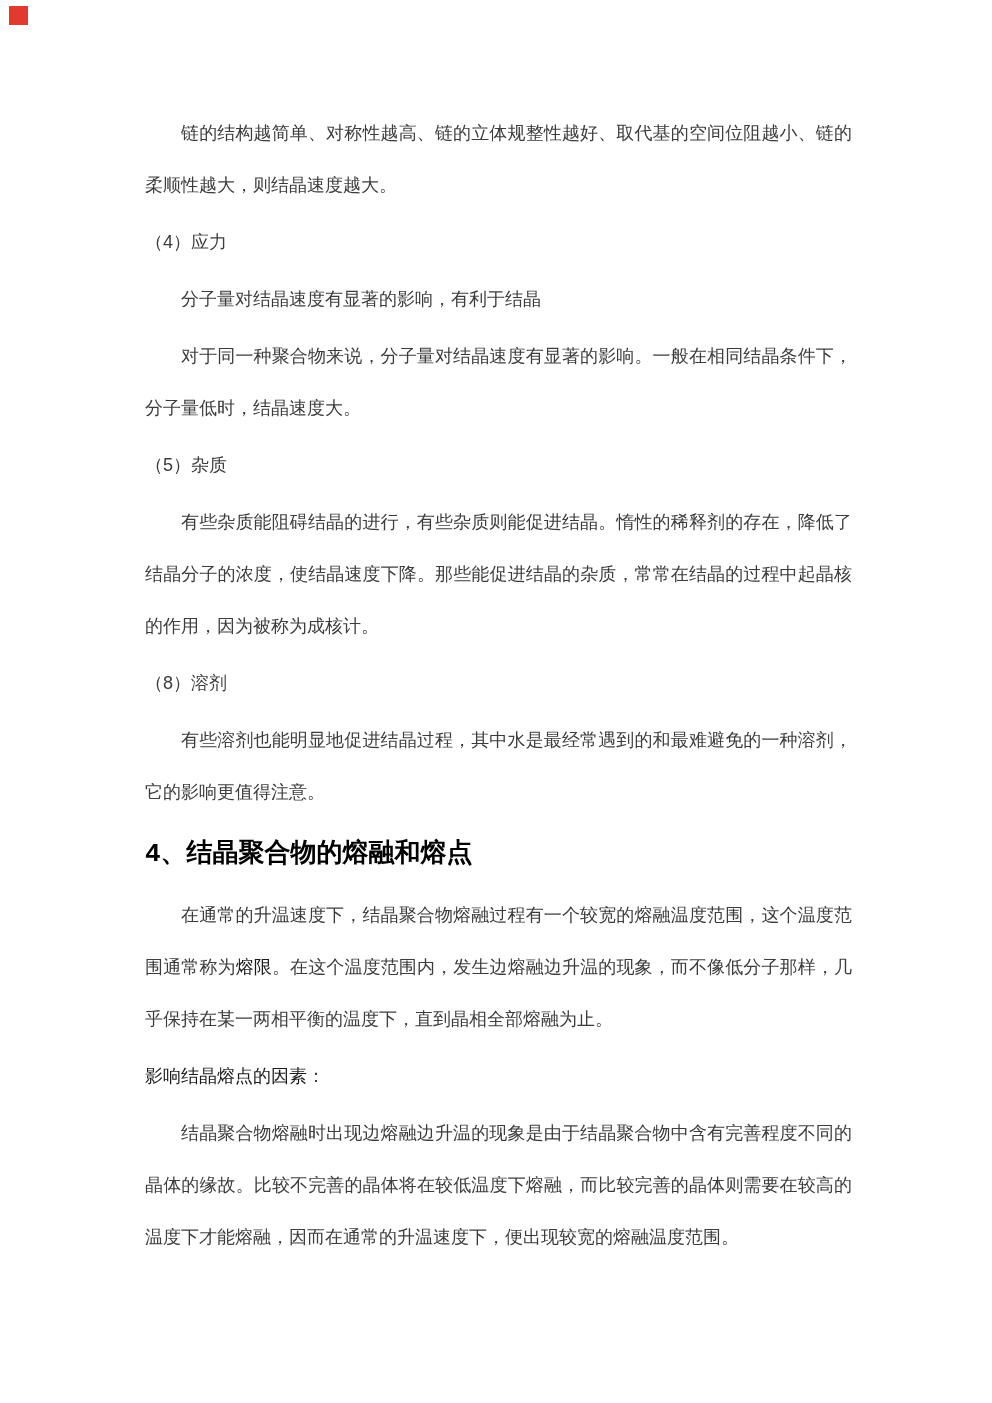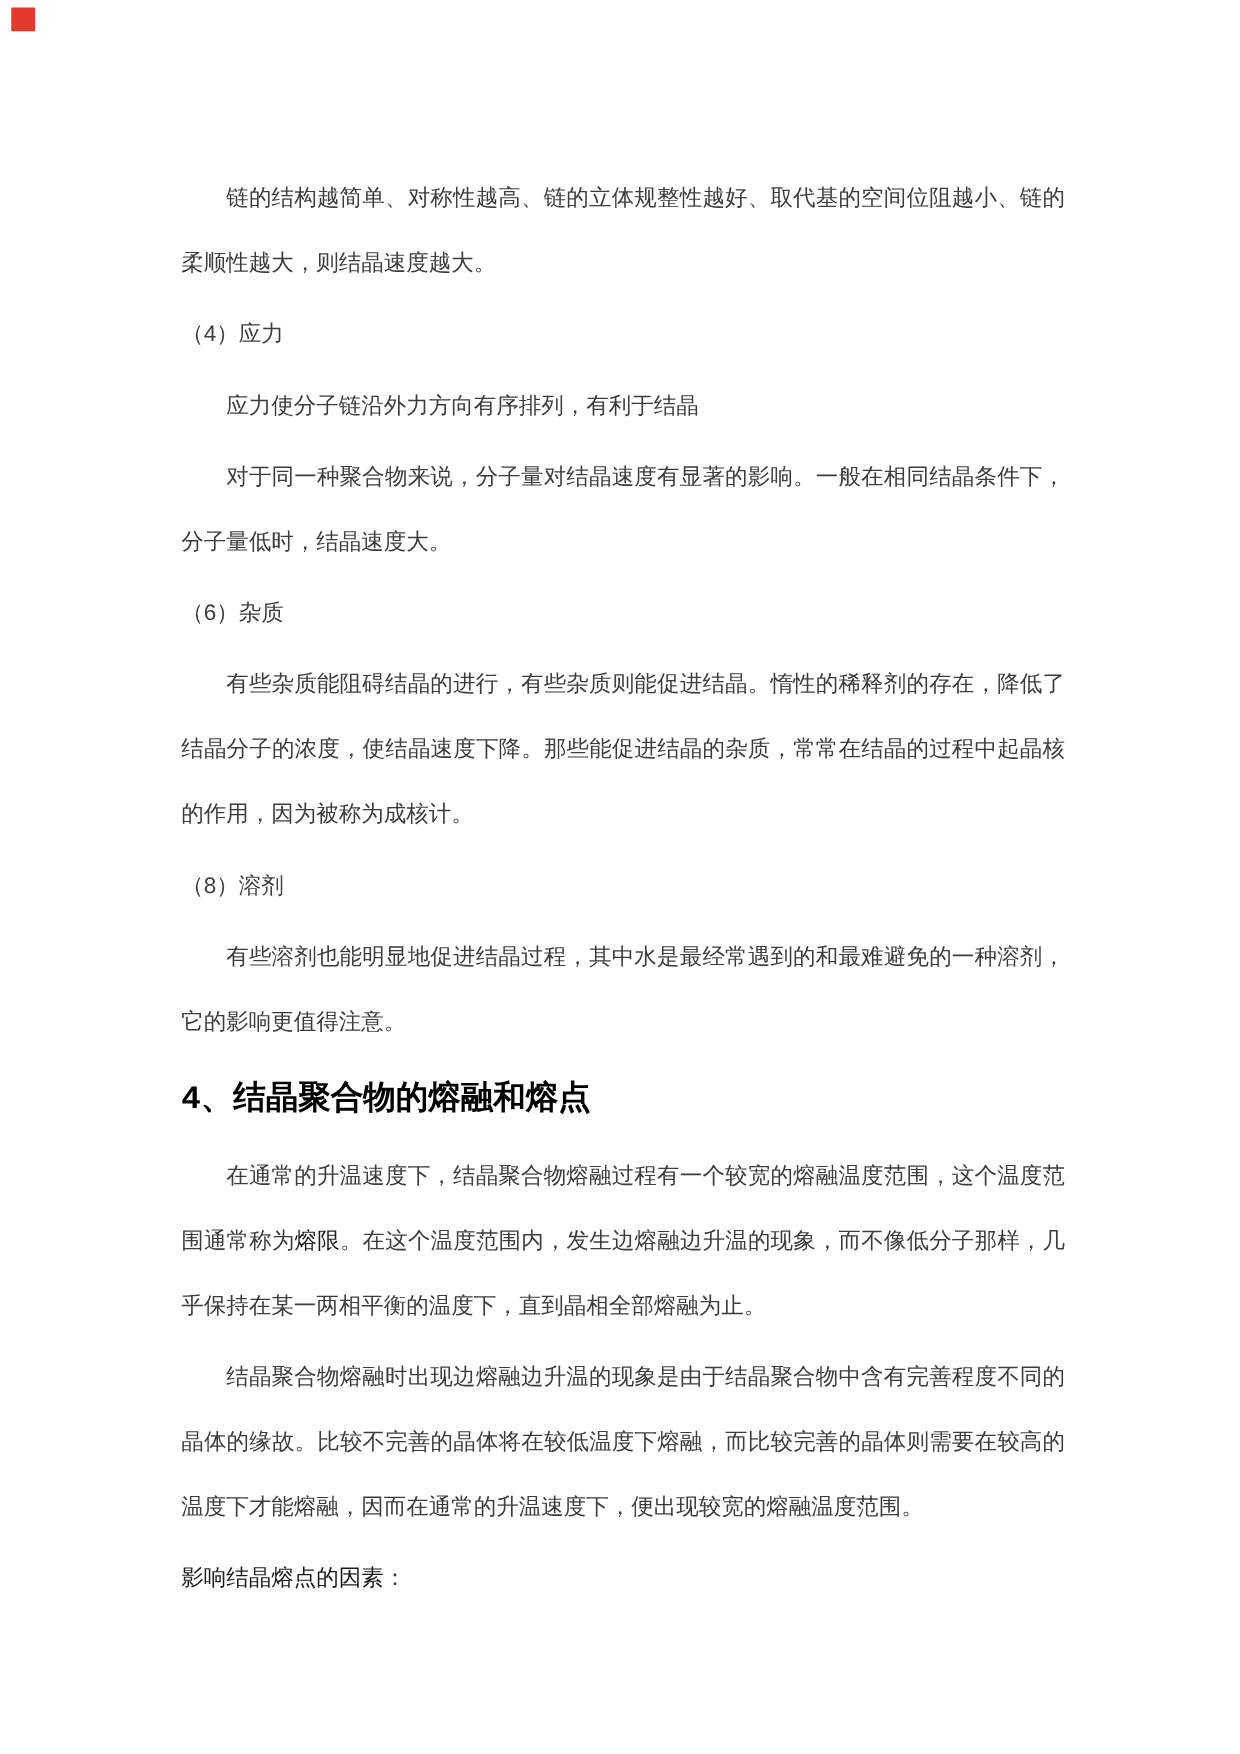--- a/index.html
+++ b/index.html
@@ -17,21 +17,21 @@
   .corner-mark {
     position: absolute;
     left: 9px;
     top: 6px;
     width: 19px;
     height: 19px;
   }
   .content {
     position: absolute;
     left: 145px;
-    top: 132px;
+    top: 107px;
     width: 707px;
   }
   p, h2 { margin: 0; padding: 0; }
   .body {
     font-size: 18px;
     line-height: 52px;
     color: #3c3c3c;
     text-align: justify;
     margin-bottom: 5px;
   }
@@ -53,34 +53,34 @@
 <body>
 
 <div class="corner-mark" style="background-color: rgb(226, 59, 46);"></div>
 
 <main class="content">
 
   <p class="body indent">链的结构越简单、对称性越高、链的立体规整性越好、取代基的空间位阻越小、链的柔顺性越大，则结晶速度越大。</p>
 
   <p class="body">（4）应力</p>
 
-  <p class="body indent">应力使分子链沿外力方向有序排列，有利于结晶</p>
+  <p class="body indent">分子量对结晶速度有显著的影响，有利于结晶</p>
 
 
   <p class="body indent">对于同一种聚合物来说，分子量对结晶速度有显著的影响。一般在相同结晶条件下，分子量低时，结晶速度大。</p>
 
-  <p class="body">（6）杂质</p>
+  <p class="body">（5）杂质</p>
 
   <p class="body indent">有些杂质能阻碍结晶的进行，有些杂质则能促进结晶。惰性的稀释剂的存在，降低了结晶分子的浓度，使结晶速度下降。那些能促进结晶的杂质，常常在结晶的过程中起晶核的作用，因为被称为成核计。</p>
 
   <p class="body">（8）溶剂</p>
 
   <p class="body indent">有些溶剂也能明显地促进结晶过程，其中水是最经常遇到的和最难避免的一种溶剂，它的影响更值得注意。</p>
 
   <h2 class="section-heading">4、结晶聚合物的熔融和熔点</h2>
 
   <p class="body indent"><span>在通常的升温速度下，结晶聚合物熔融过程有一个较宽的熔融温度范围，这个温度范围通常称为</span><b>熔限</b><span>。在这个温度范围内，发生边熔融边升温的现象，而不像低分子那样，几乎保持在某一两相平衡的温度下，直到晶相全部熔融为止。</span></p>
 
+  <p class="body"><b>影响结晶熔点的因素</b><span>：</span></p>
+
   <p class="body indent">结晶聚合物熔融时出现边熔融边升温的现象是由于结晶聚合物中含有完善程度不同的晶体的缘故。比较不完善的晶体将在较低温度下熔融，而比较完善的晶体则需要在较高的温度下才能熔融，因而在通常的升温速度下，便出现较宽的熔融温度范围。</p>
-
-  <p class="body"><b>影响结晶熔点的因素</b><span>：</span></p>
 
 </main>
 
 </body></html>

